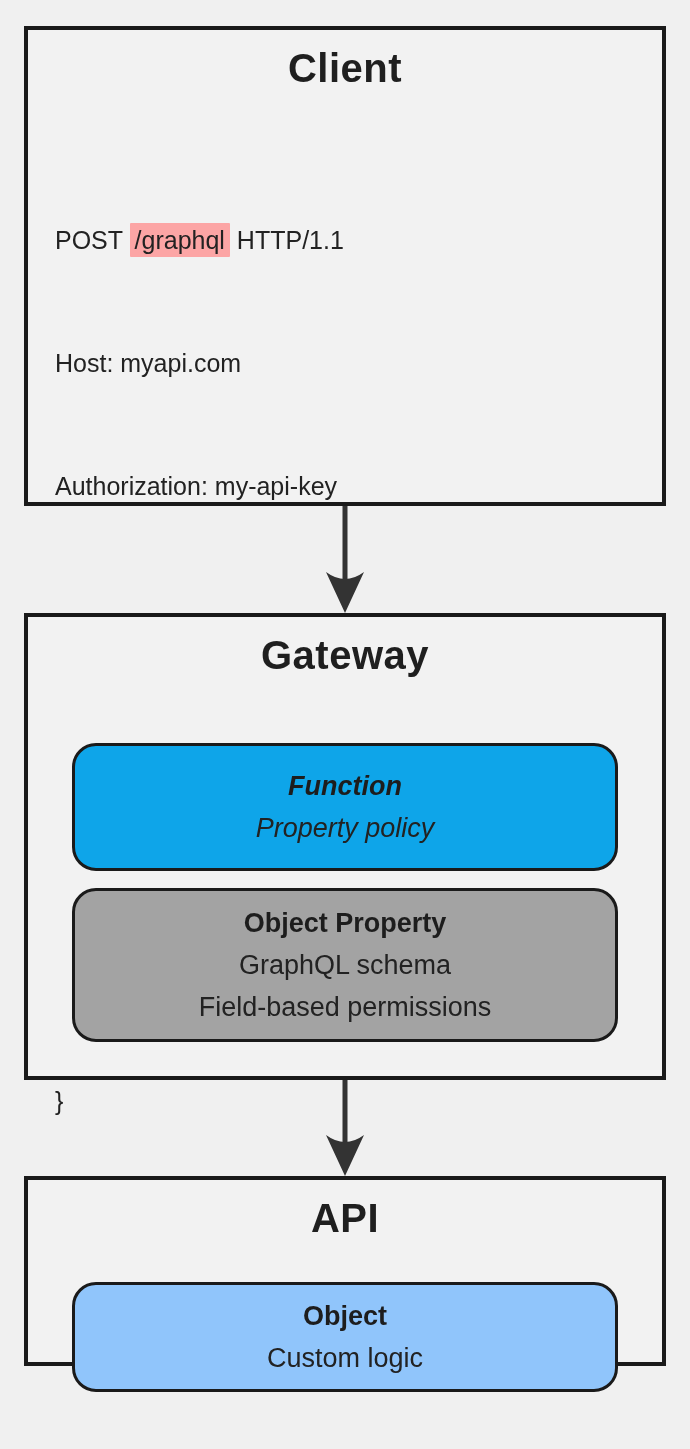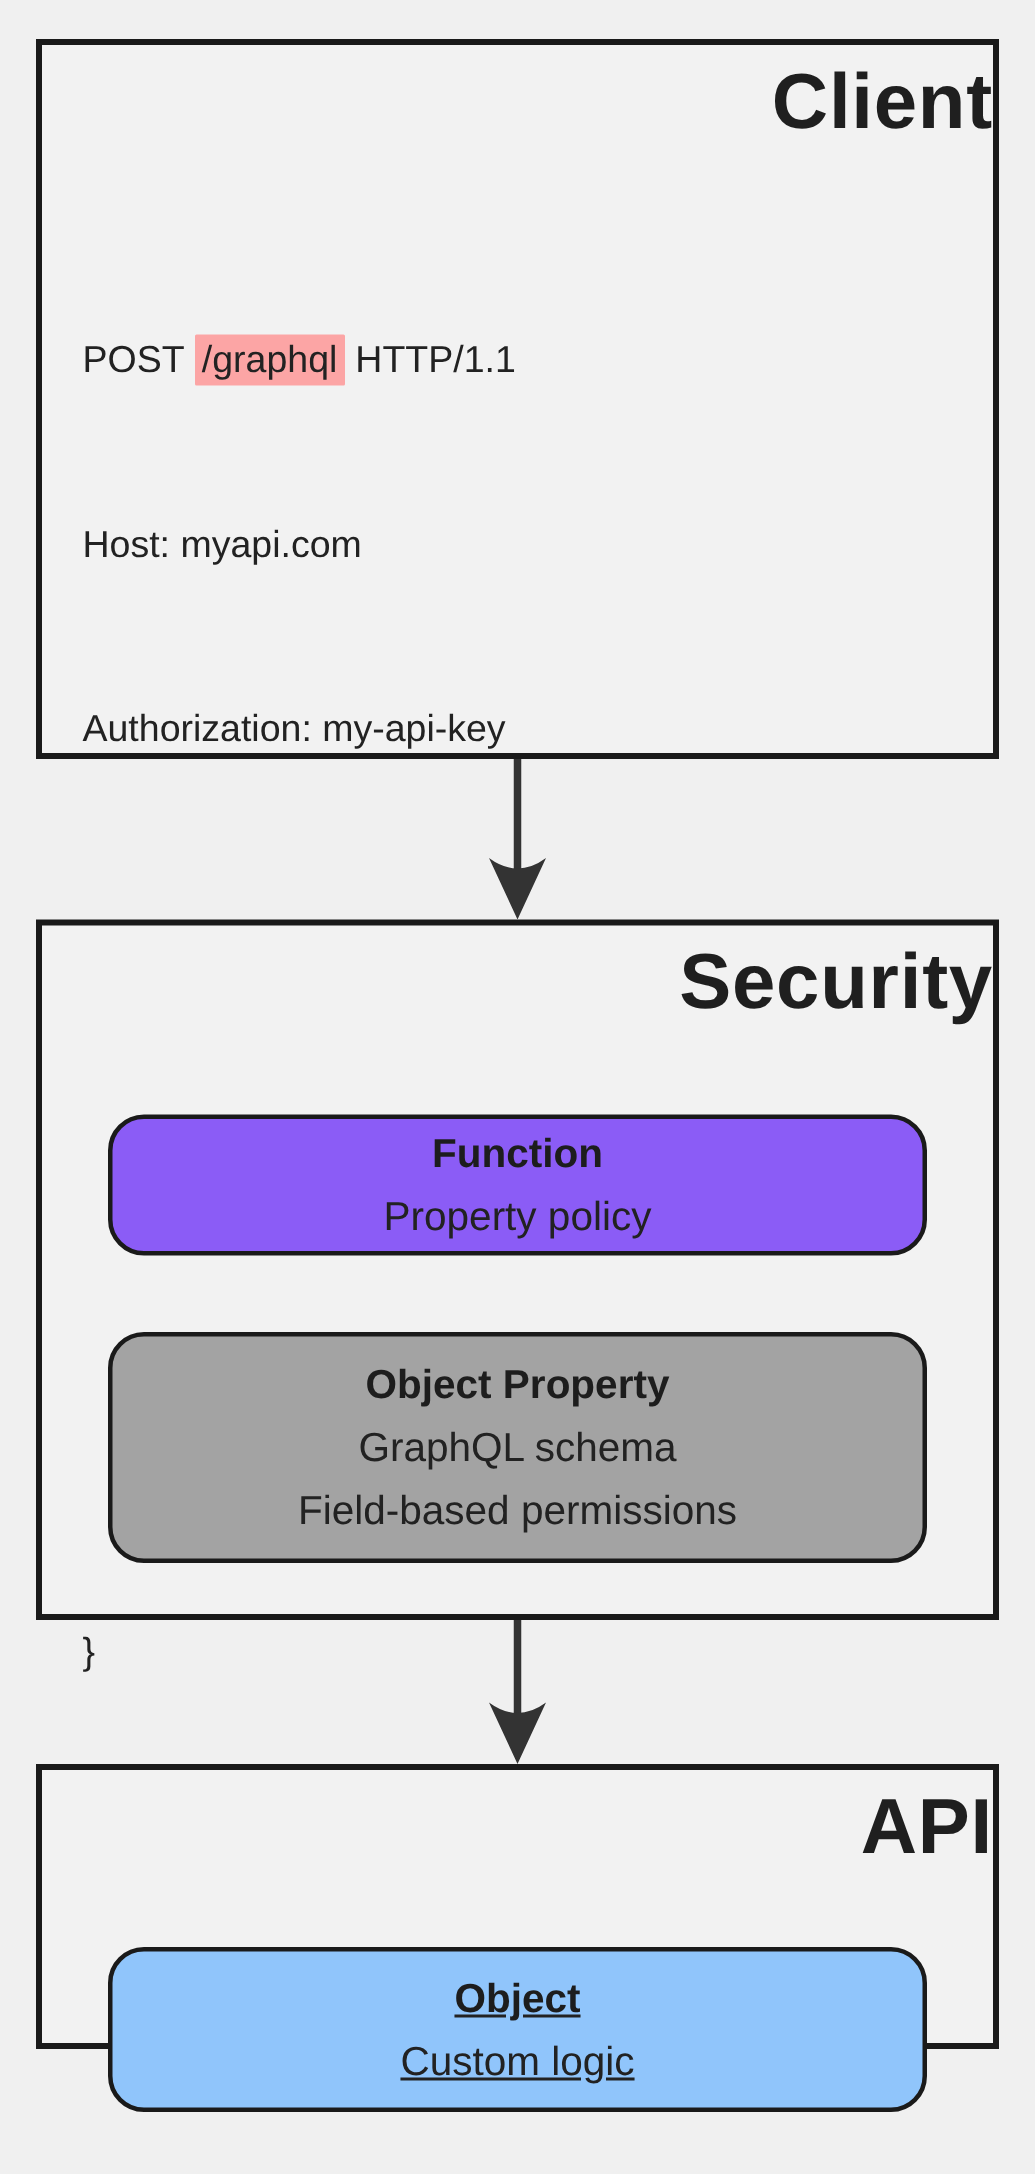--- a/index.html
+++ b/index.html
@@ -20,22 +20,22 @@
     box-sizing: border-box;
     background: #f2f2f2;
     border: 4px solid #1a1a1a;
   }
   .panel-client  { top: 26px;   height: 480px; }
   .panel-gateway { top: 613px;  height: 467px; }
   .panel-api     { top: 1176px; height: 190px; }
 
   .panel-title {
     margin: 14px 0 0 0;
-    text-align: right;
-    font-size: 52px;
+    text-align: center;
+    font-size: 40px;
     line-height: 48px;
     font-weight: 700;
     color: #1f1f1f;
     letter-spacing: 0.5px;
   }
 
   .code {
     position: absolute;
     left: 27px;
     top: 108px;
@@ -60,23 +60,23 @@
     border: 3px solid #1a1a1a;
     border-radius: 24px;
     text-align: center;
     font-size: 27px;
     line-height: 42px;
     color: #222222;
     display: flex;
     flex-direction: column;
     justify-content: center;
   }
-  .card-function        { top: 126px; height: 94px; background: #8b5cf6; }
+  .card-function        { top: 126px; height: 128px; background: #0ea5e9; font-style: italic; }
   .card-object-property { top: 271px; height: 154px; background: #a3a3a3; }
-  .card-object          { top: 118px; height: 110px; background: #90c5fb; text-decoration: underline; }
+  .card-object          { top: 102px; height: 110px; background: #90c5fb; }
   .card-title { font-weight: 700; color: #1d1d1d; }
 
   .arrow { position: absolute; left: 323px; width: 44px; }
   .arrow-1 { top: 506px;  height: 107px; }
   .arrow-2 { top: 1080px; height: 96px; }
 </style>
 </head>
 <body>
 
 <div class="canvas">
@@ -94,21 +94,21 @@
       <div class="code-line">}</div>
     </div>
   </section>
 
   <svg class="arrow arrow-1" viewBox="0 0 44 107" aria-hidden="true">
     <line x1="22" y1="0" x2="22" y2="75" stroke="#333333" stroke-width="5"></line>
     <path d="M22 107 L3 66 Q22 80 41 66 Z" fill="#333333"></path>
   </svg>
 
   <section class="panel panel-gateway">
-    <h1 class="panel-title">Security</h1>
+    <h1 class="panel-title">Gateway</h1>
     <div class="card card-function">
       <div class="card-title">Function</div>
       <div class="card-line">Property policy</div>
     </div>
     <div class="card card-object-property">
       <div class="card-title">Object Property</div>
       <div class="card-line">GraphQL schema</div>
       <div class="card-line">Field-based permissions</div>
     </div>
   </section>

